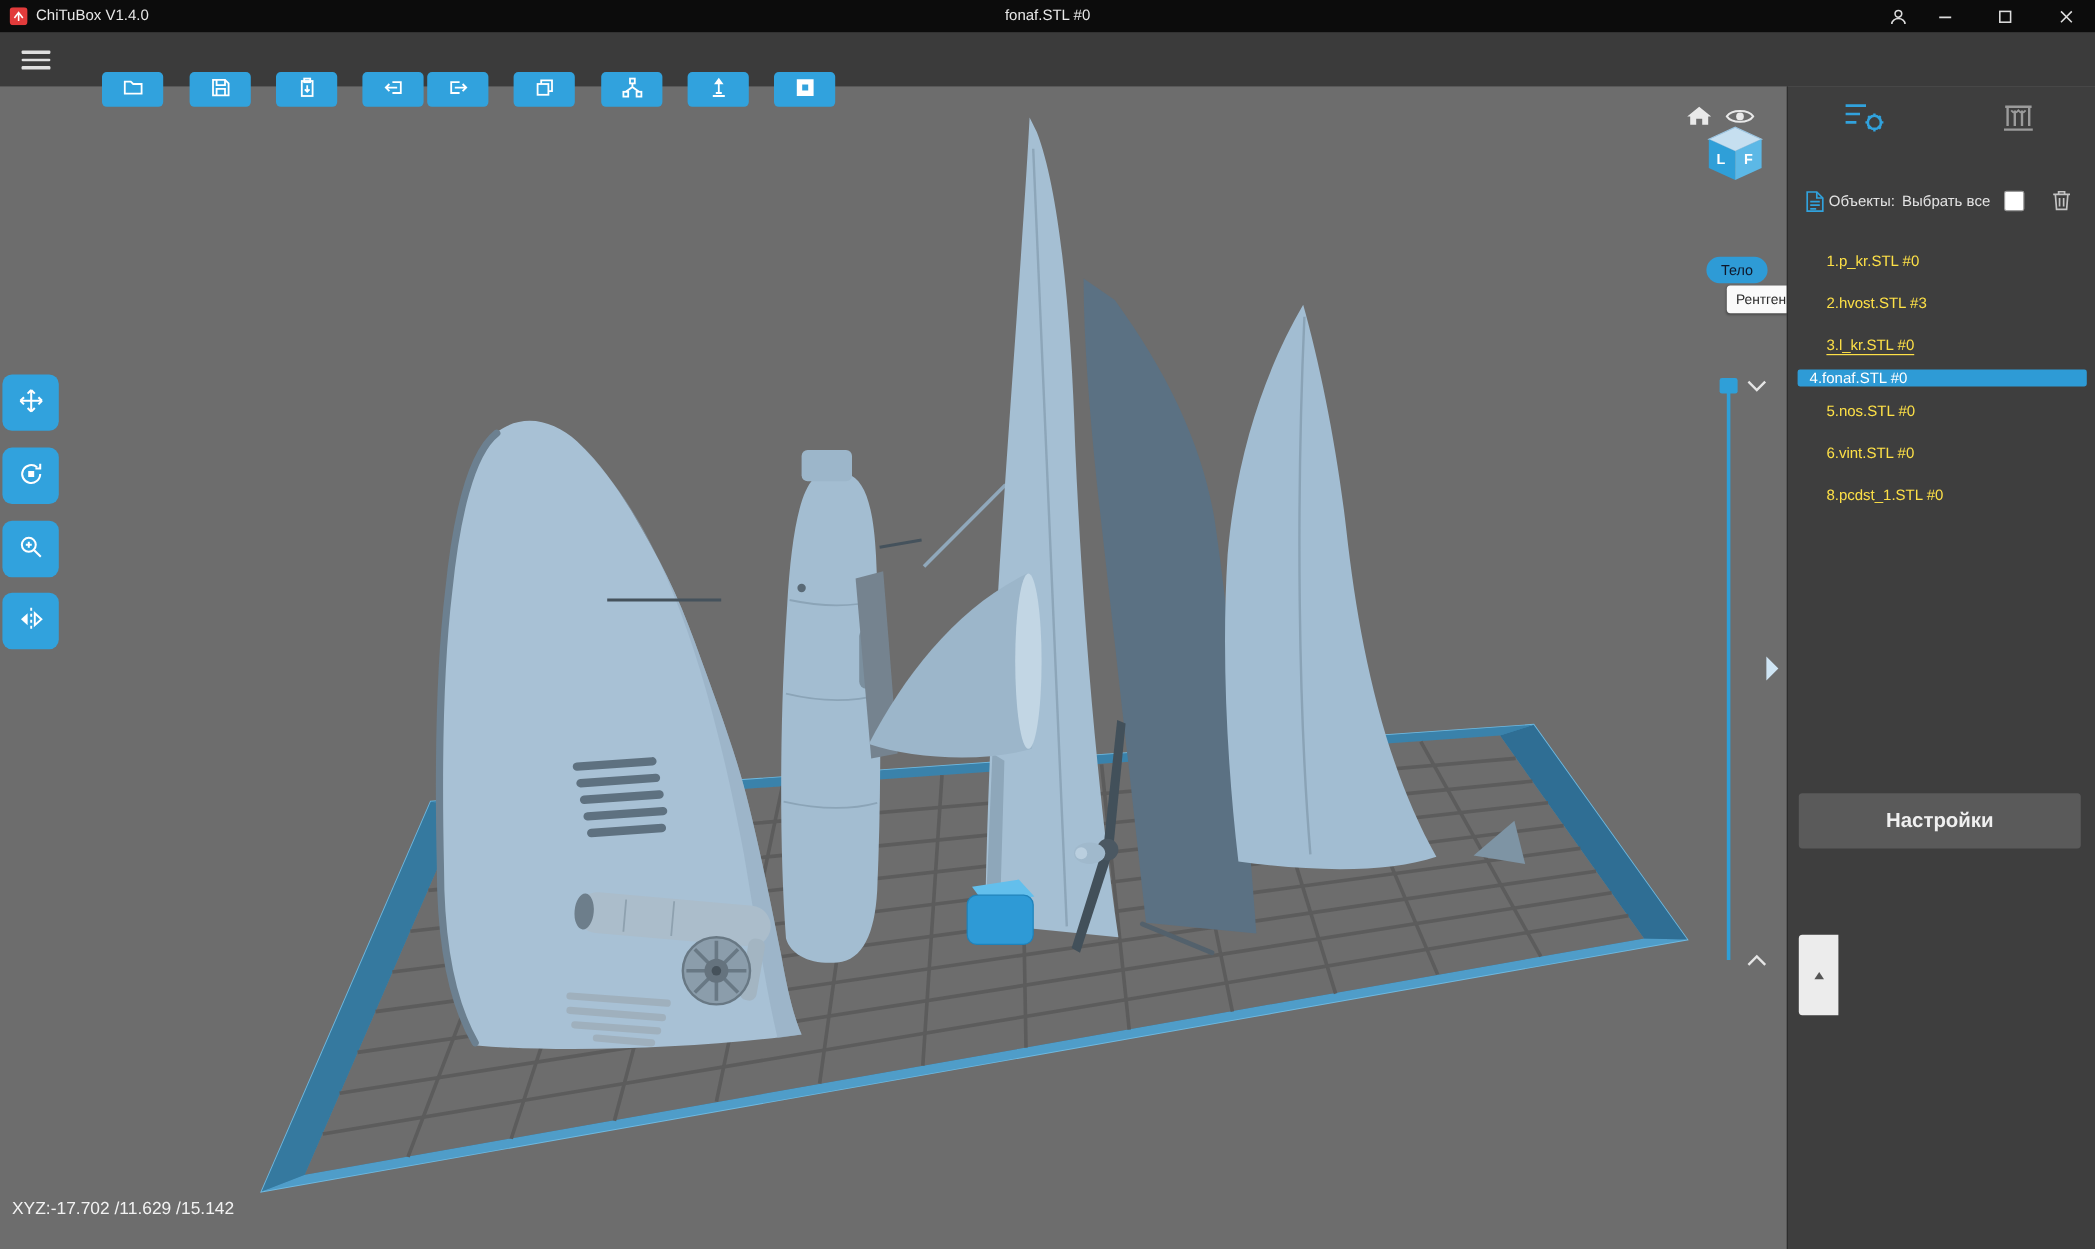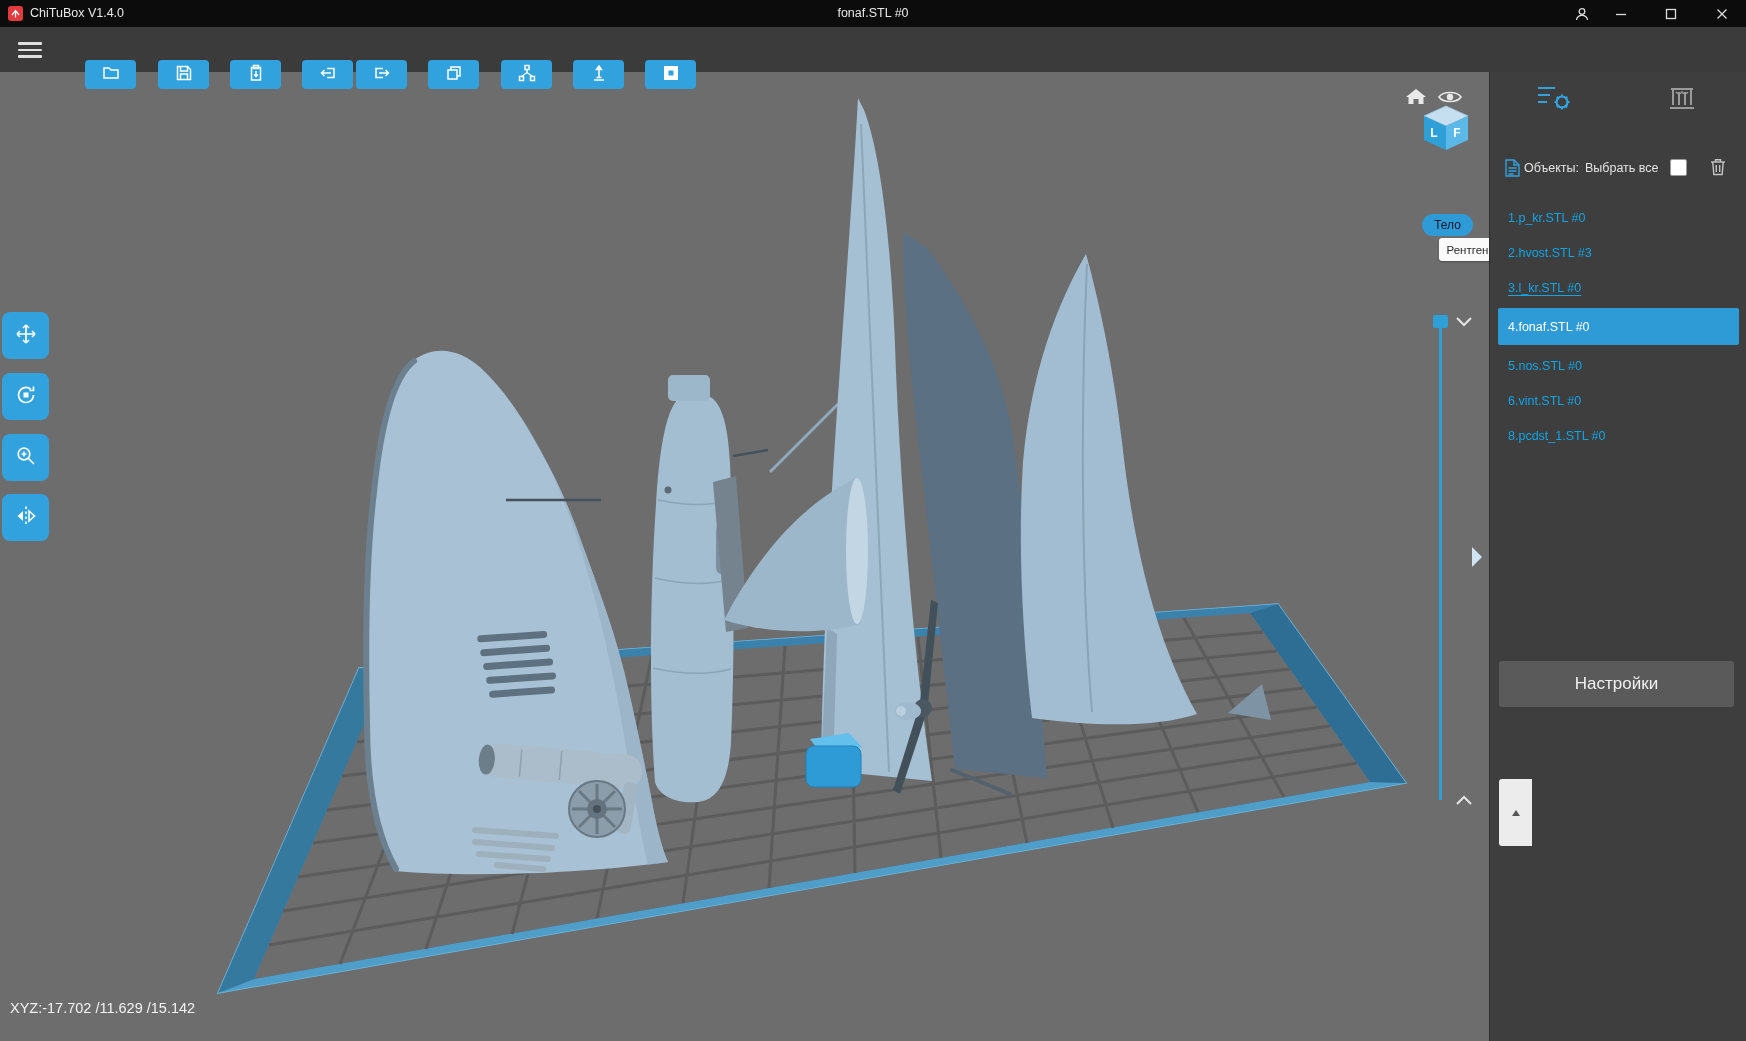--- a/index.html
+++ b/index.html
@@ -42,25 +42,25 @@
                  border-left:1px solid #2d2d2d; z-index:25; }
   .tabs { position:absolute; top:0; left:0; right:0; height:56px; display:flex; }
   .tab { flex:1; display:flex; align-items:center; justify-content:center; cursor:pointer; }
   .objects-header { position:absolute; top:84px; left:0; width:257px; height:26px; color:#e3e3e3; font-size:12.5px; }
   .objects-header .doc-ic { position:absolute; left:15px; top:3px; }
   .objects-header .lbl { position:absolute; left:34px; top:5px;text-align:right; }
   .objects-header .sel { position:absolute; left:95px; top:5px; }
   .checkbox { position:absolute; left:180px; top:3px; width:17px; height:17px; background:#fff; border:1px solid #9a9a9a; border-radius:2px; cursor:pointer; }
   .trash { position:absolute; left:220px; top:2px; cursor:pointer; }
   .obj-list { position:absolute; top:128px; left:0; width:257px; }
-  .obj-row { height:35px; display:flex; align-items:center; padding-left:18px; font-size:12.5px; color:#0ea5e9; cursor:pointer; }
-  .obj-row.selected { background:#2e9bd6; color:#fff; margin:3px 8px; padding-left:10px; border-radius:2px; height:37px; }
+  .obj-row { height:35px; display:flex; align-items:center; padding-left:32px; font-size:12.5px; color:#fde047; cursor:pointer; }
+  .obj-row.selected { background:#2e9bd6; color:#fff; margin:3px 8px; padding-left:10px; border-radius:2px; height:14px; }
   .obj-row.underlined span { text-decoration:underline; text-underline-offset:3px; }
   .settings-btn { position:absolute; left:9px; top:589px; width:235px; height:46px; background:#5a5a5a; color:#f0f0f0;
-                  border:none; border-radius:3px; font-size:17px; font-family:inherit; cursor:pointer; }
+                  border:none; border-radius:3px; font-size:17px; font-family:inherit; cursor:pointer;font-weight:bold; }
   .profile-expander { position:absolute; left:9px; top:707px; width:33px; height:67px; background:#ececec; border:none;
                       border-radius:3px 0 0 3px; cursor:pointer; display:flex; align-items:center; justify-content:center; }
   .up-tri { width:0; height:0; border-left:4px solid transparent; border-right:4px solid transparent; border-bottom:6px solid #555; }
   .slice-btn { position:absolute; left:42px; top:707px; width:206px; height:67px; background:#31a2dd; color:#fff;
                border:none; border-radius:0 3px 3px 0; font-size:19px; font-family:inherit; cursor:pointer; }
 </style>
 </head>
 <body>
 
 <div class="titlebar">

